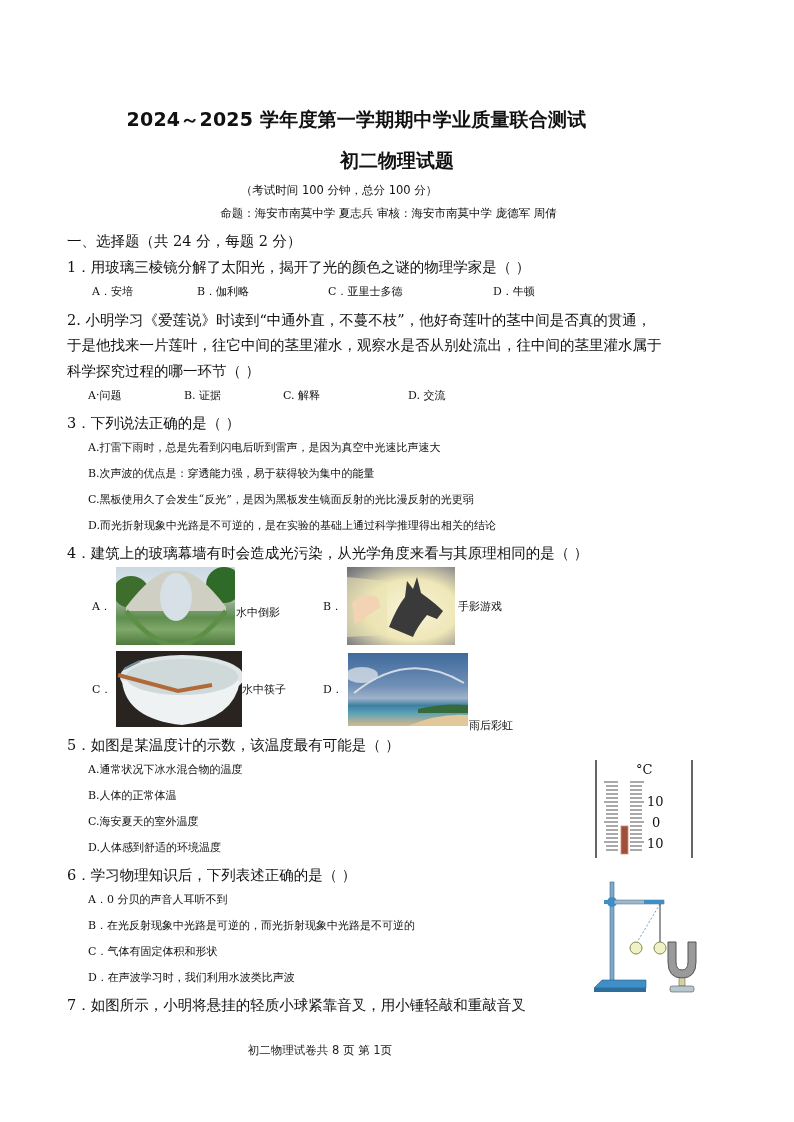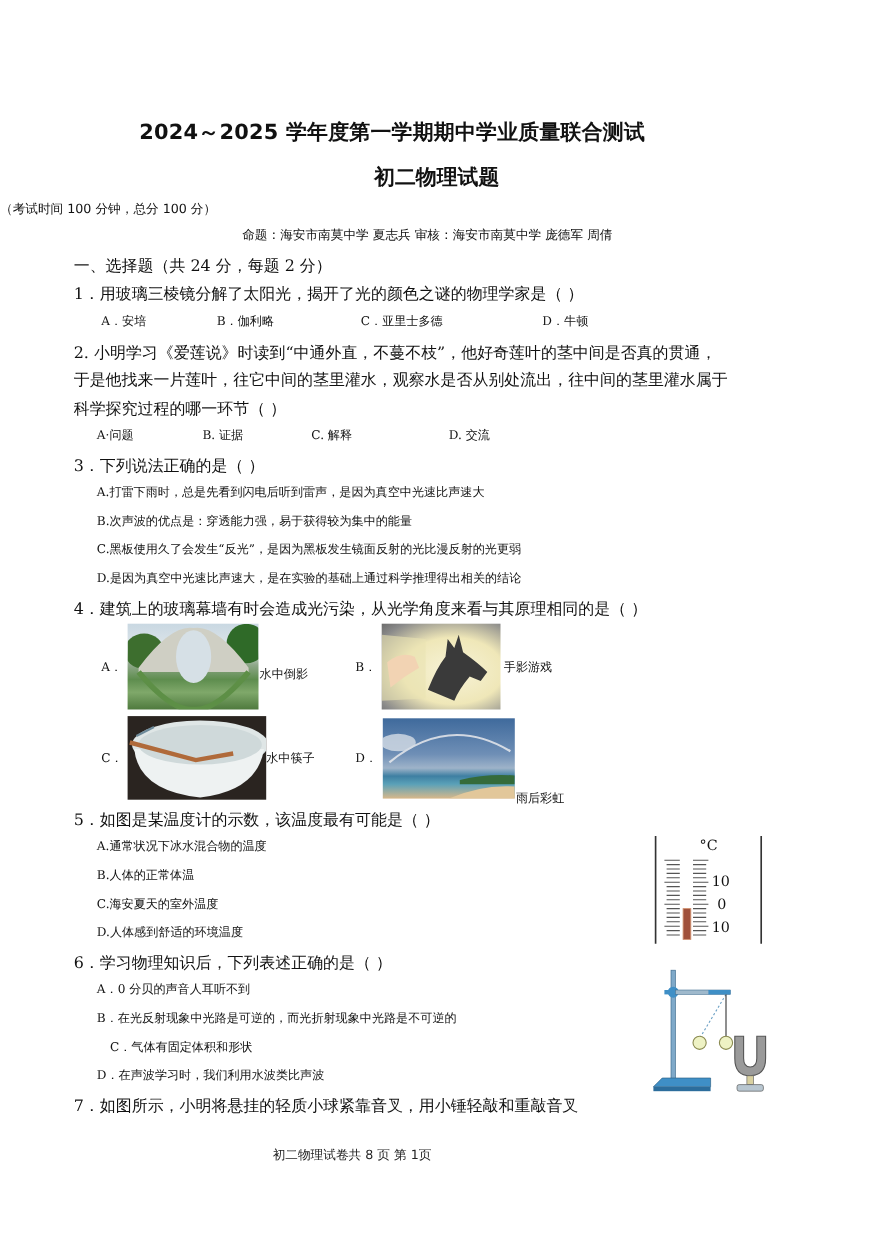--- a/index.html
+++ b/index.html
@@ -12,21 +12,21 @@
   .line { font-size: 14.5px; }
   .opt { font-size: 11px; }
   .footer { font-family: "DejaVu Sans", "Liberation Sans", sans-serif; font-size: 11.5px; color: #222; }
   .pic { position: absolute; overflow: hidden; }
 </style>
 </head>
 <body>
 
 <div class="abs title" style="left:0;width:713px;text-align:center;top:107px;">2024～2025 学年度第一学期期中学业质量联合测试</div>
 <div class="abs subtitle" style="left:0;width:794px;text-align:center;top:148px;">初二物理试题</div>
-<div class="abs meta" style="left:0;width:678px;text-align:left;top:183px;">（考试时间 100 分钟，总分 100 分）</div>
+<div class="abs meta" style="left:0;width:678px;text-align:center;top:183px;">（考试时间 100 分钟，总分 100 分）</div>
 <div class="abs meta" style="left:0;width:777px;text-align:center;top:206px;">命题：海安市南莫中学  夏志兵    审核：海安市南莫中学  庞德军  周倩</div>
 
 <div class="abs line" style="left:67px;top:232px;">一、选择题（共 24 分，每题 2 分）</div>
 
 <div class="abs line" style="left:67px;top:258px;">1．用玻璃三棱镜分解了太阳光，揭开了光的颜色之谜的物理学家是（    ）</div>
 <div class="abs opt" style="left:92px;top:284px;">A．安培</div>
 <div class="abs opt" style="left:197px;top:284px;">B．伽利略</div>
 <div class="abs opt" style="left:328px;top:284px;">C．亚里士多德</div>
 <div class="abs opt" style="left:493px;top:284px;">D．牛顿</div>
 
@@ -35,21 +35,21 @@
 <div class="abs line" style="left:67px;top:362px;">科学探究过程的哪一环节（    ）</div>
 <div class="abs opt" style="left:88px;top:388px;">A·问题</div>
 <div class="abs opt" style="left:184px;top:388px;">B. 证据</div>
 <div class="abs opt" style="left:283px;top:388px;">C. 解释</div>
 <div class="abs opt" style="left:408px;top:388px;">D. 交流</div>
 
 <div class="abs line" style="left:67px;top:414px;">3．下列说法正确的是（    ）</div>
 <div class="abs opt" style="left:88px;top:440px;">A.打雷下雨时，总是先看到闪电后听到雷声，是因为真空中光速比声速大</div>
 <div class="abs opt" style="left:88px;top:466px;">B.次声波的优点是：穿透能力强，易于获得较为集中的能量</div>
 <div class="abs opt" style="left:88px;top:492px;">C.黑板使用久了会发生“反光”，是因为黑板发生镜面反射的光比漫反射的光更弱</div>
-<div class="abs opt" style="left:88px;top:518px;">D.是因为真空中光速比声速大，是在实验的基础上通过科学推理得出相关的结论</div>
+<div class="abs opt" style="left:88px;top:518px;">D.而光折射现象中光路是不可逆的，是在实验的基础上通过科学推理得出相关的结论</div>
 
 <div class="abs line" style="left:67px;top:544px;">4．建筑上的玻璃幕墙有时会造成光污染，从光学角度来看与其原理相同的是（    ）</div>
 
 <div class="abs opt" style="left:92px;top:599px;">A．</div>
 <div class="pic" style="left:116px;top:567px;width:119px;height:78px;background:linear-gradient(180deg,#c9d8e2 0%,#dfe6ea 30%,#8fa88a 48%,#5e8d4e 65%,#7fa86a 80%,#4f7a3e 100%);">
   <svg width="119" height="78" viewBox="0 0 119 78">
     <ellipse cx="15" cy="25" rx="18" ry="16" fill="#3d6e2e"></ellipse>
     <ellipse cx="108" cy="18" rx="18" ry="18" fill="#2f6a28"></ellipse>
     <path d="M10 40 Q40 0 60 4 Q80 0 110 40 L110 44 L10 44 Z" fill="#cfcfc4"></path>
     <ellipse cx="60" cy="30" rx="16" ry="24" fill="#d6e0e6"></ellipse>
@@ -145,21 +145,21 @@
   </svg>
   <div class="abs" style="left:44px;top:4px;font-size:13px;">°C</div>
   <div class="abs" style="left:55px;top:36px;font-size:13px;">10</div>
   <div class="abs" style="left:60px;top:57px;font-size:13px;">0</div>
   <div class="abs" style="left:55px;top:78px;font-size:13px;">10</div>
 </div>
 
 <div class="abs line" style="left:67px;top:866px;">6．学习物理知识后，下列表述正确的是（    ）</div>
 <div class="abs opt" style="left:88px;top:892px;">A．0 分贝的声音人耳听不到</div>
 <div class="abs opt" style="left:88px;top:918px;">B．在光反射现象中光路是可逆的，而光折射现象中光路是不可逆的</div>
-<div class="abs opt" style="left:100px;top:944px;">C．气体有固定体积和形状</div>
+<div class="abs opt" style="left:88px;top:944px;">C．气体有固定体积和形状</div>
 <div class="abs opt" style="left:88px;top:970px;">D．在声波学习时，我们利用水波类比声波</div>
 
 <div class="abs line" style="left:67px;top:996px;">7．如图所示，小明将悬挂的轻质小球紧靠音叉，用小锤轻敲和重敲音叉</div>
 
 <div class="pic" style="left:590px;top:880px;width:120px;height:120px;">
   <svg width="120" height="120" viewBox="0 0 120 120">
 
     <rect x="20" y="2" width="4" height="100" fill="#7fa9c9" stroke="#3c6a8c" stroke-width="0.6"></rect>
 
     <circle cx="22" cy="22" r="5" fill="#3f8fc6"></circle>

